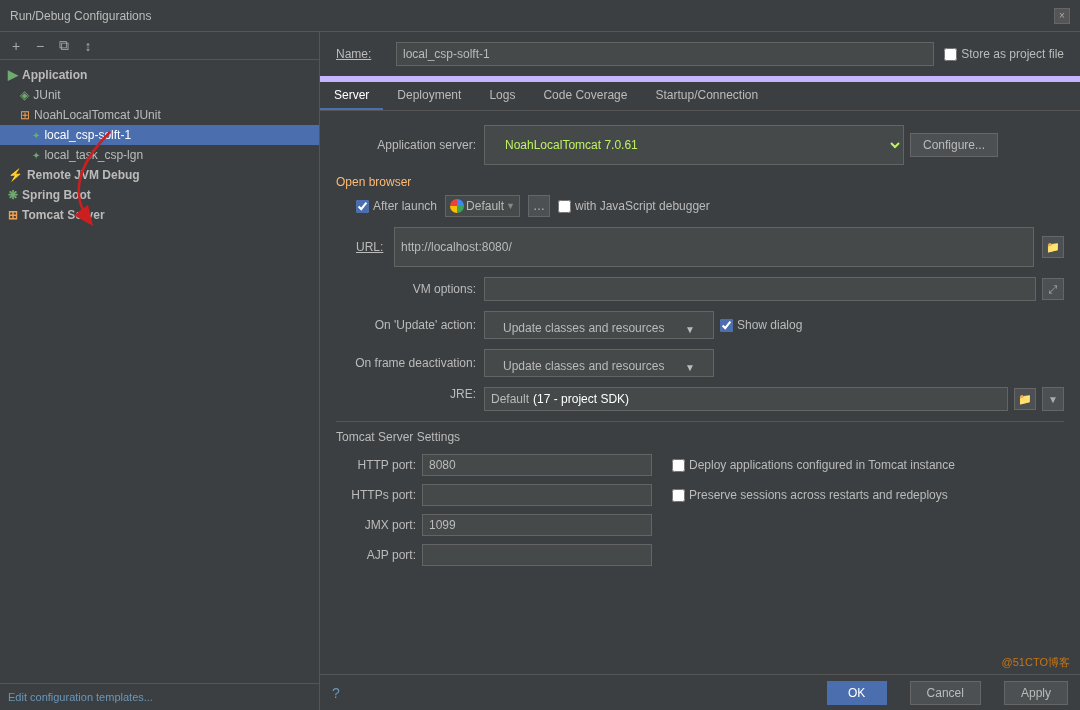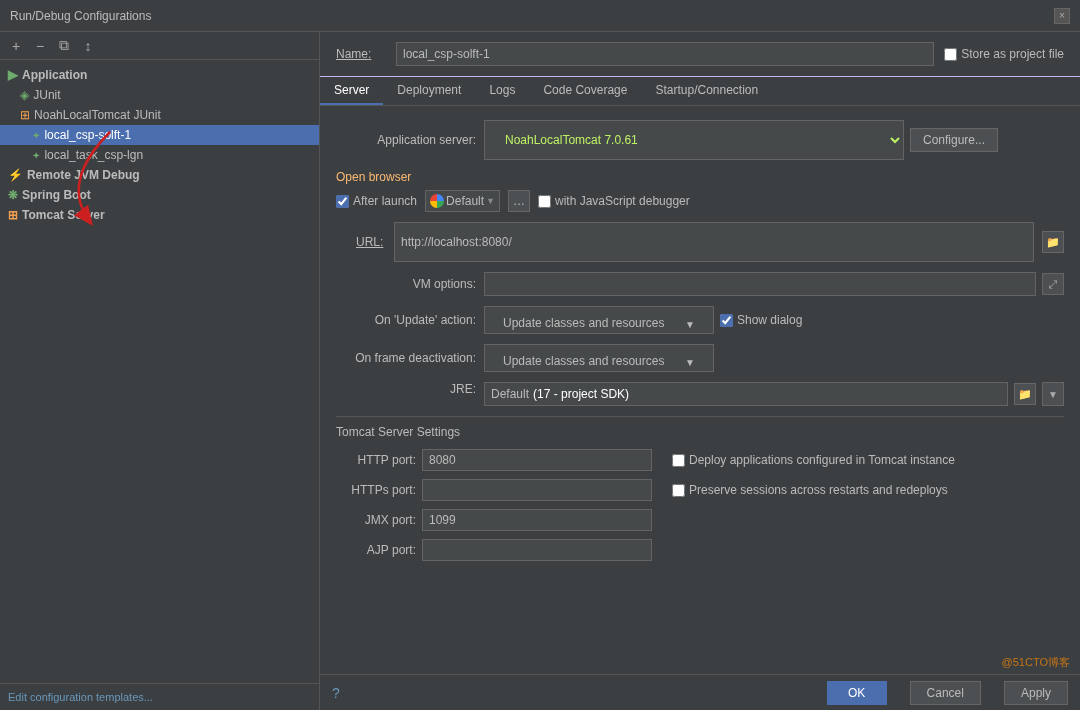--- a/index.html
+++ b/index.html
@@ -109,21 +109,21 @@
       flex: 1;
       display: flex;
       flex-direction: column;
       background: #3c3f41;
     }
     .name-row {
       display: flex;
       align-items: center;
       padding: 10px 16px;
       gap: 10px;
-      border-bottom: 1px solid #c4b5fd;
+      border-bottom: 6px solid #c4b5fd;
     }
     .name-label {
       color: #bbbbbb;
       font-size: 12px;
       min-width: 50px;
       text-decoration: underline;
     }
     .name-input {
       flex: 1;
       background: #45494a;
@@ -211,20 +211,21 @@
     }
     .open-browser-title {
       color: #fdba74;
       font-size: 12px;
       margin-bottom: 6px;
     }
     .open-browser-row {
       display: flex;
       align-items: center;
       gap: 8px;
+      margin-left: 20px;
     }
     .checkbox-label {
       display: flex;
       align-items: center;
       gap: 4px;
       color: #bbbbbb;
       font-size: 12px;
       cursor: pointer;
     }
     .browser-icon {

